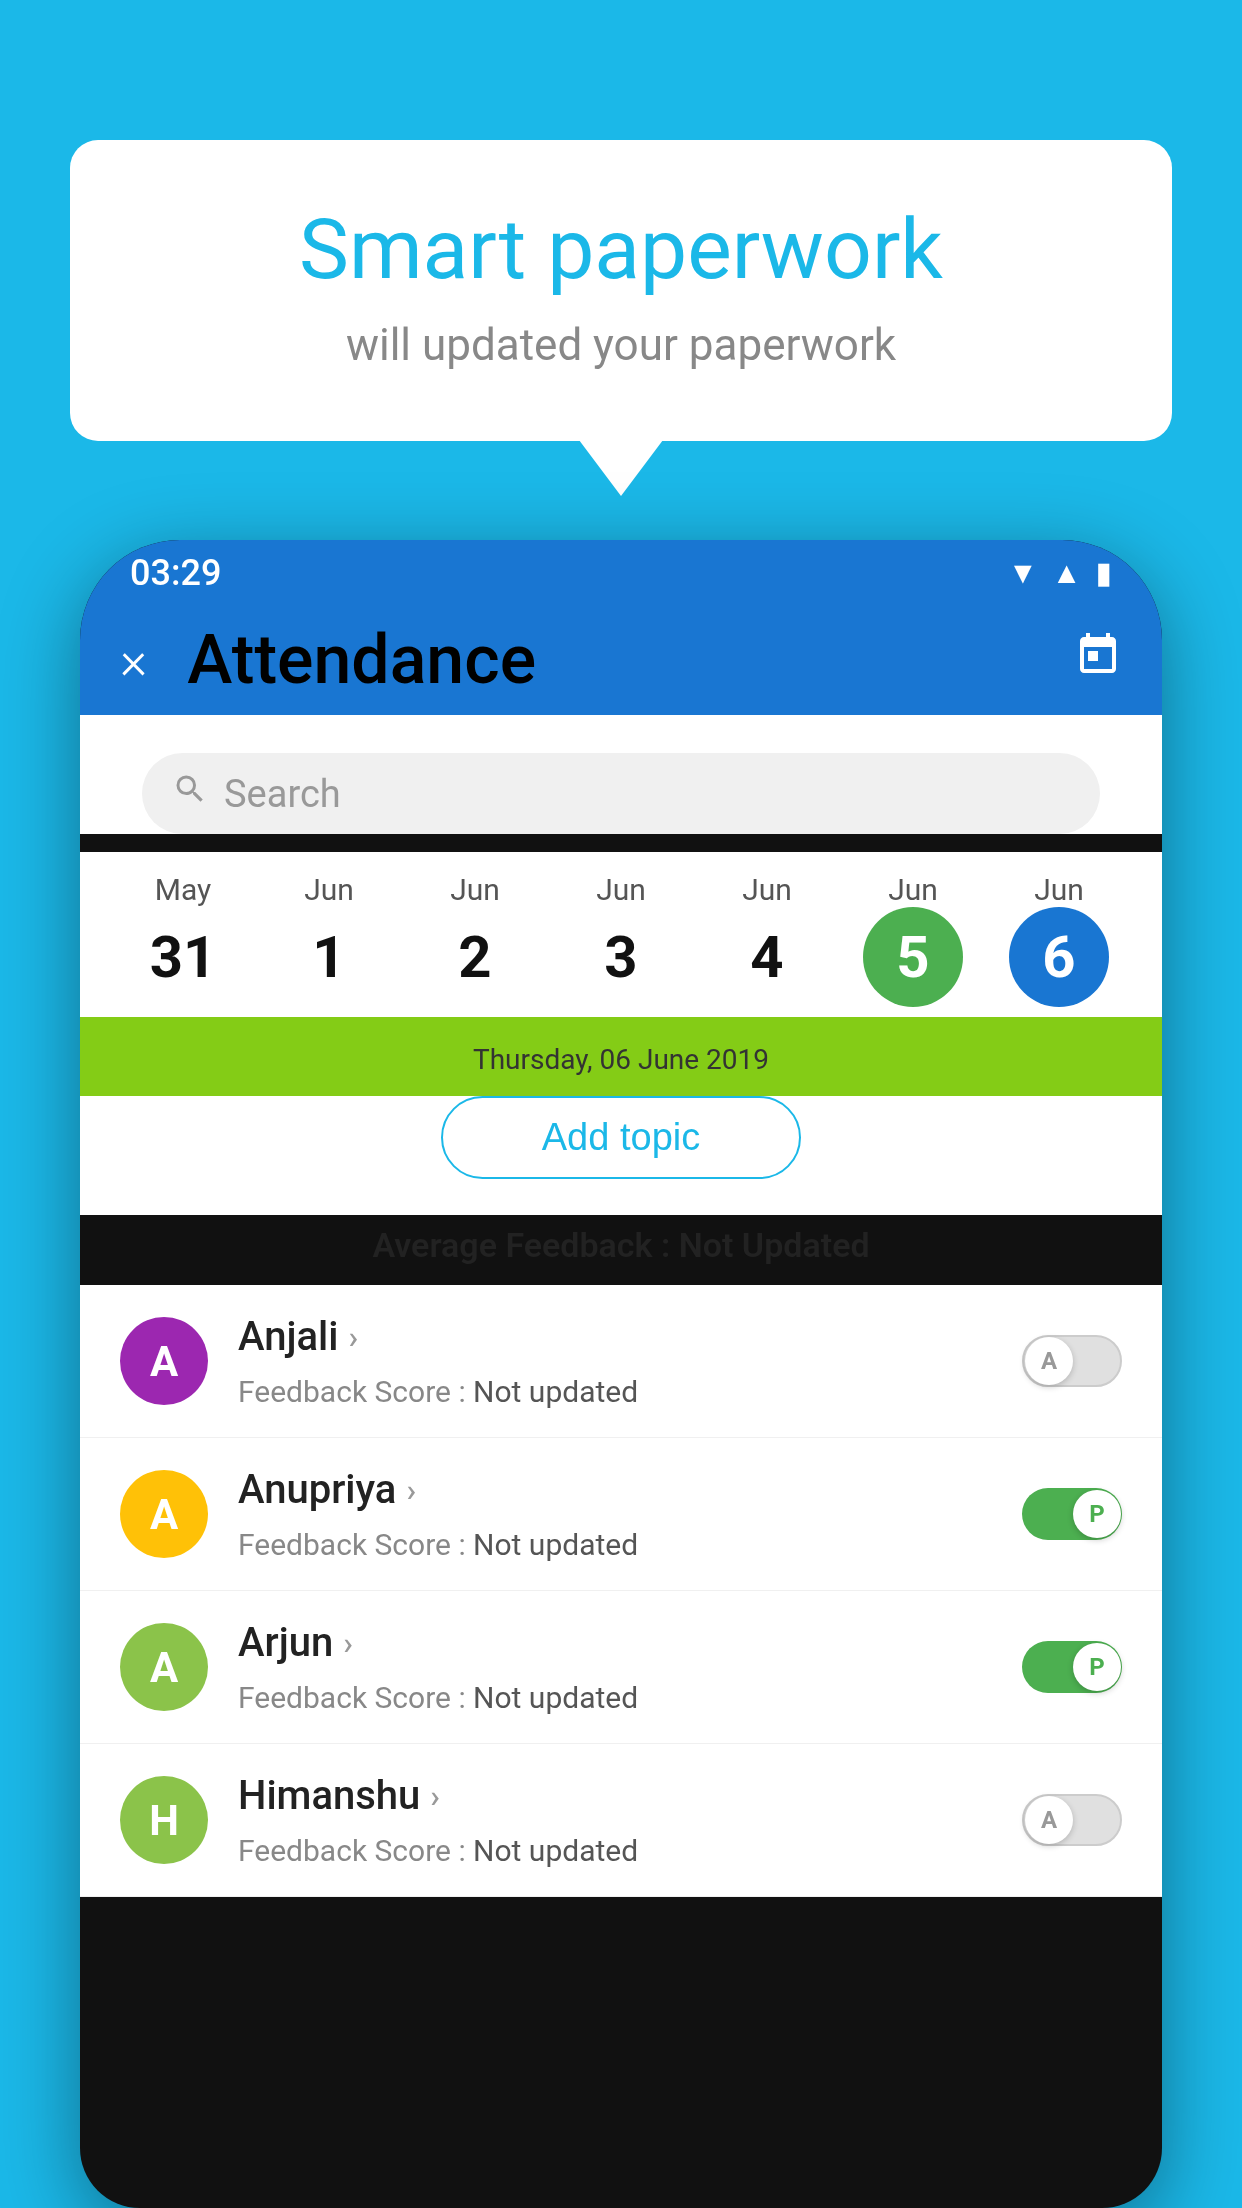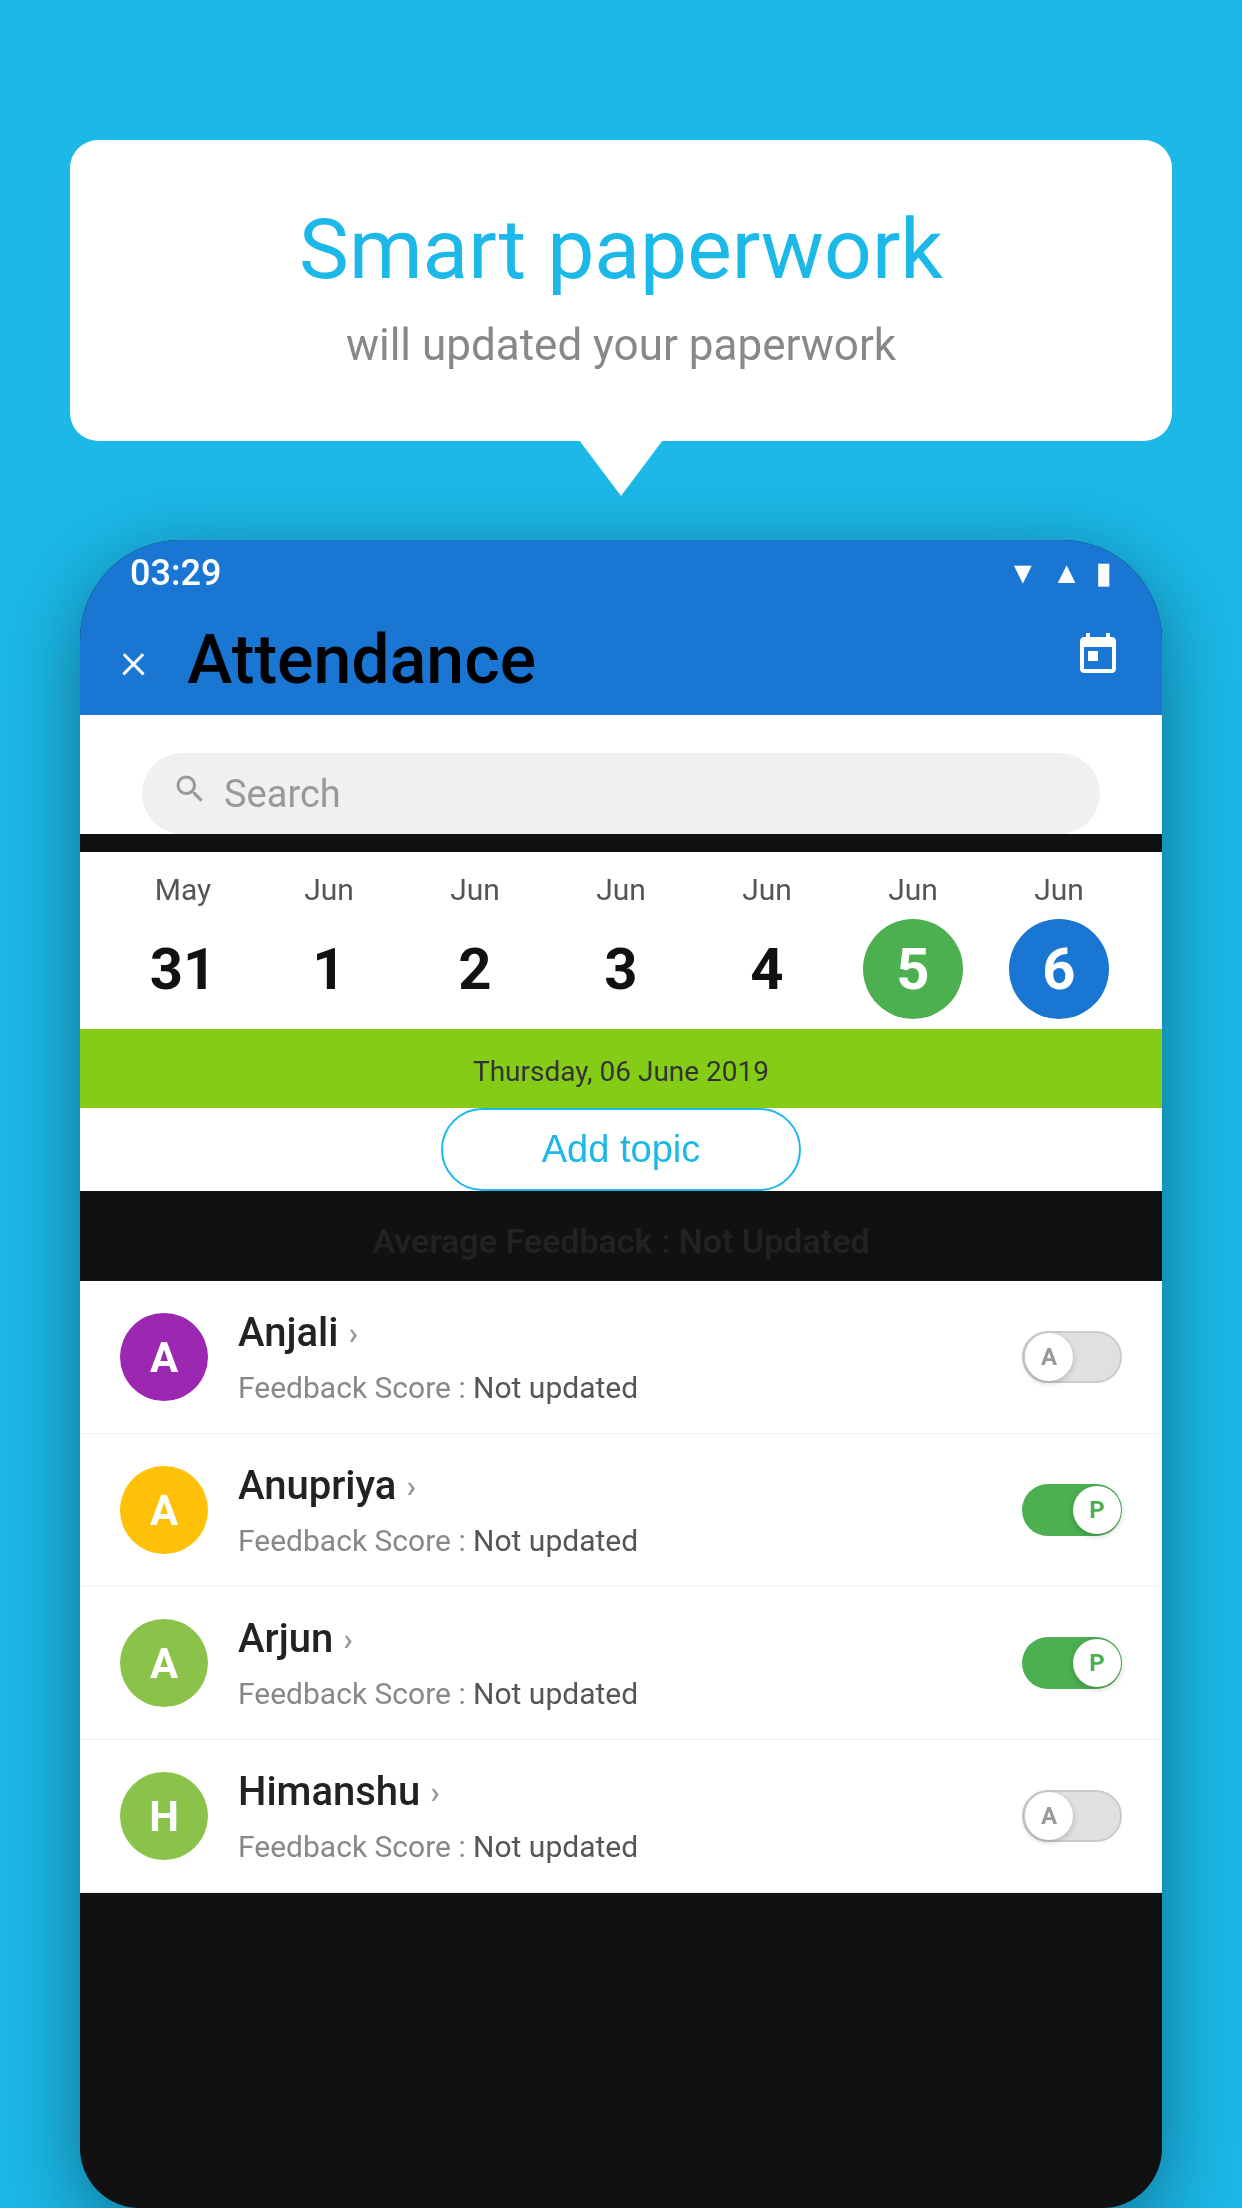--- a/index.html
+++ b/index.html
@@ -163,21 +163,21 @@
       padding: 20px 30px 10px;
       display: flex;
       justify-content: space-around;
       align-items: flex-start;
     }
 
     .date-item {
       display: flex;
       flex-direction: column;
       align-items: center;
-      gap: 12px;
+      gap: 0;
       width: 130px;
     }
 
     .date-month {
       font-size: 30px;
       color: #555;
       font-weight: 400;
     }
 
     .date-num {
@@ -404,21 +404,21 @@
         <div class="date-num today">5</div>
       </div>
       <div class="date-item">
         <div class="date-month">Jun</div>
         <div class="date-num selected">6</div>
       </div>
     </div>
 
   <div class="date-label">Thursday, 06 June 2019</div>
 
-  <div style="text-align:center; background:white; padding-bottom: 0;">
+  <div style="text-align:center; background:white; padding-bottom: 16px;">
     <button class="add-topic-btn">Add topic</button>
   </div>
 
   <div class="avg-feedback">
     <span>Average Feedback : </span><span style="font-weight: 600; color: rgb(34, 34, 34);">Not Updated</span>
   </div>
 
   <div id="student-list">
       <div class="student-item">
         <div class="avatar" style="background: rgb(156, 39, 176);">A</div>

